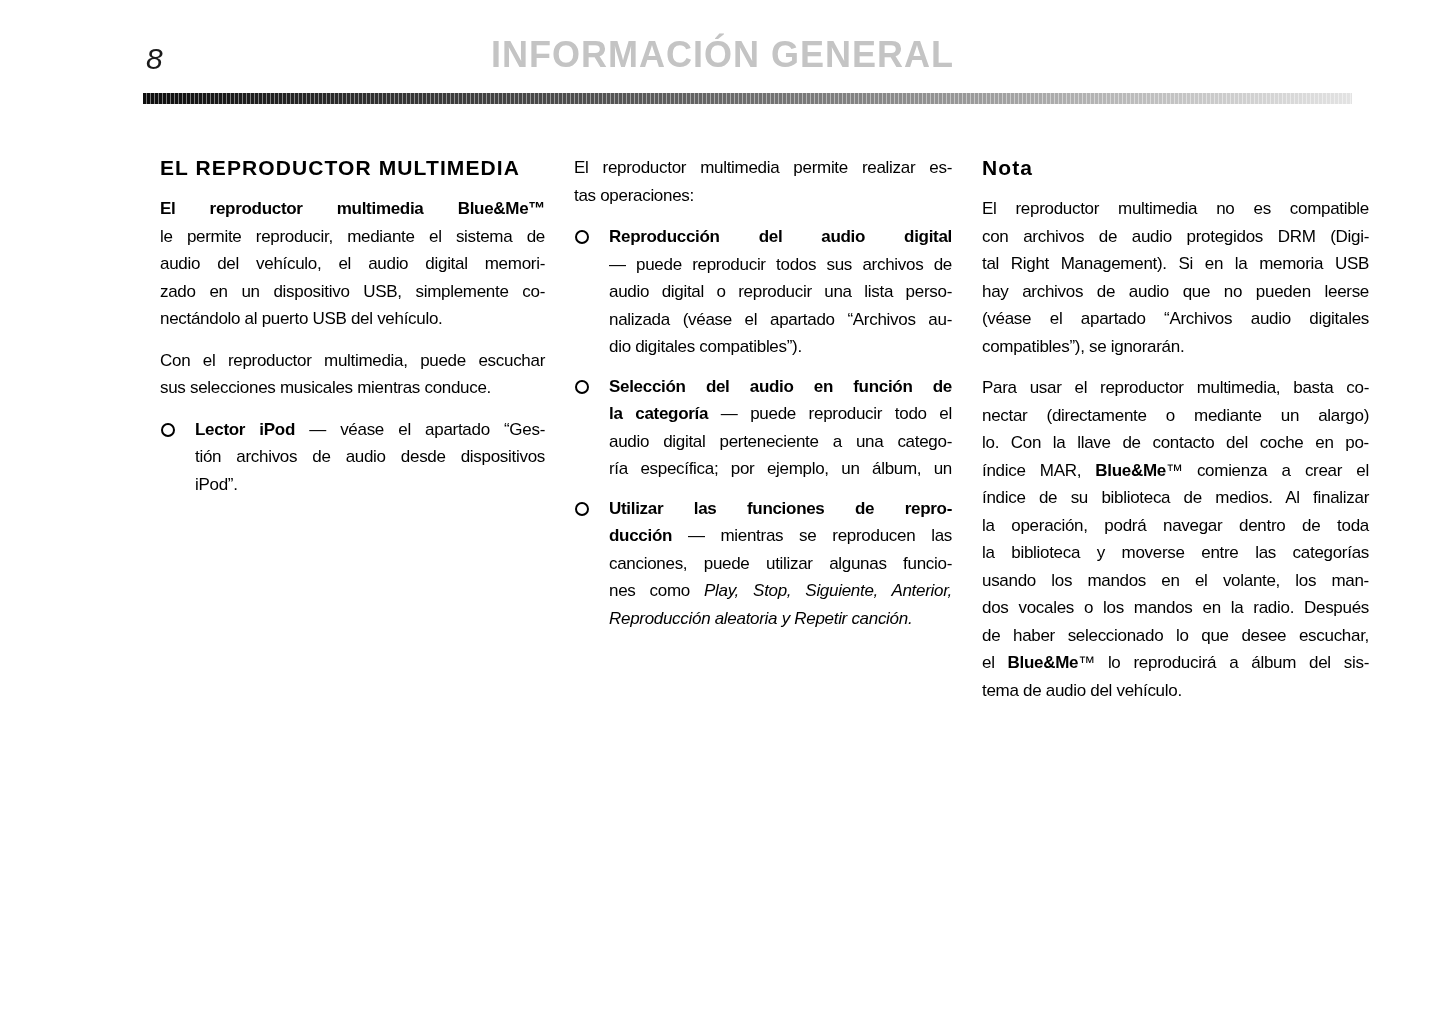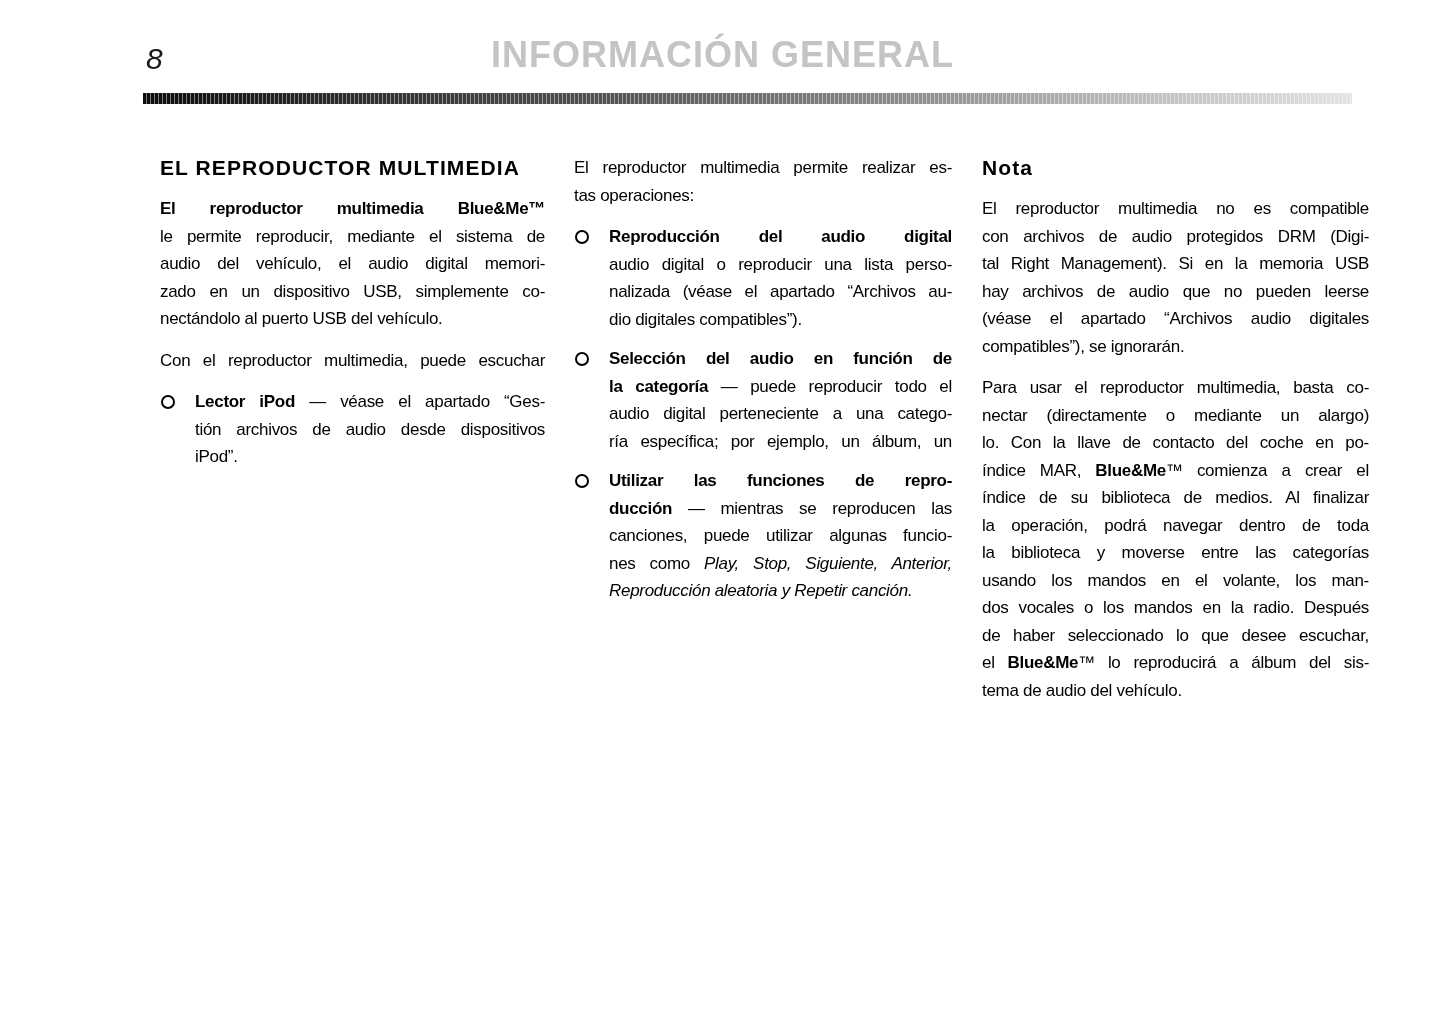--- a/index.html
+++ b/index.html
@@ -94,39 +94,41 @@
       </div>
       <div class="block para">
         <div class="line"><span class="b">El reproductor multimedia Blue&amp;Me™</span></div>
         <div class="line"><span>le permite reproducir, mediante el sistema de</span></div>
         <div class="line"><span>audio del vehículo, el audio digital memori-</span></div>
         <div class="line"><span>zado en un dispositivo USB, simplemente co-</span></div>
         <div class="line last"><span>nectándolo al puerto USB del vehículo.</span></div>
       </div>
       <div class="block para">
         <div class="line"><span>Con el reproductor multimedia, puede escuchar</span></div>
+        <div class="line last"><span>sus selecciones musicales mientras conduce.</span></div>
       </div>
       <div class="block bullet">
         <span class="bullet-marker"></span>
         <div>
           <div class="line"><span class="b">Lector iPod</span><span> — véase el apartado “Ges-</span></div>
           <div class="line"><span>tión archivos de audio desde dispositivos</span></div>
           <div class="line last"><span>iPod”.</span></div>
         </div>
       </div>
     </div>
   <div class="column c1">
       <div class="block para">
         <div class="line"><span>El reproductor multimedia permite realizar es-</span></div>
         <div class="line last"><span>tas operaciones:</span></div>
       </div>
       <div class="block bullet">
         <span class="bullet-marker"></span>
         <div>
           <div class="line"><span class="b">Reproducción del audio digital</span></div>
+          <div class="line"><span>— puede reproducir todos sus archivos de</span></div>
           <div class="line"><span>audio digital o reproducir una lista perso-</span></div>
           <div class="line"><span>nalizada (véase el apartado “Archivos au-</span></div>
           <div class="line last"><span>dio digitales compatibles”).</span></div>
         </div>
       </div>
       <div class="block bullet">
         <span class="bullet-marker"></span>
         <div>
           <div class="line"><span class="b">Selección del audio en función de</span></div>
           <div class="line"><span class="b">la categoría</span><span> — puede reproducir todo el</span></div>

